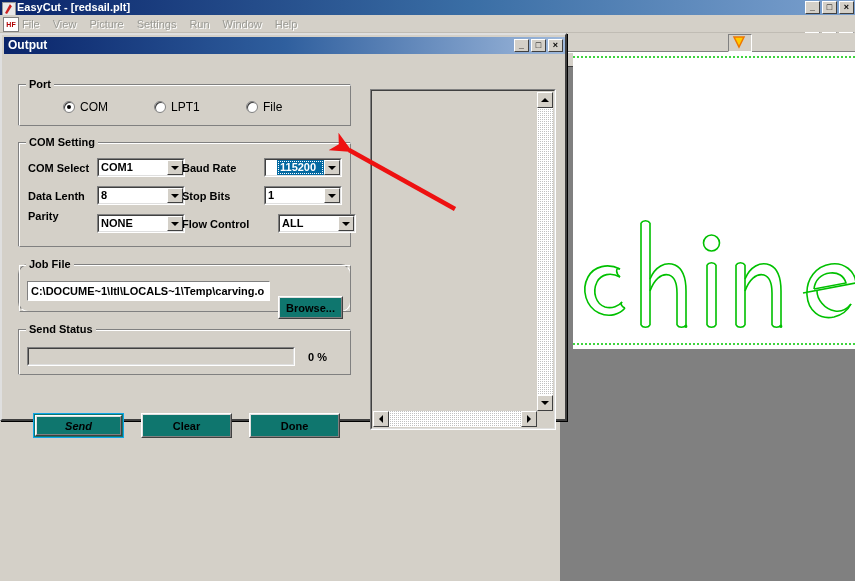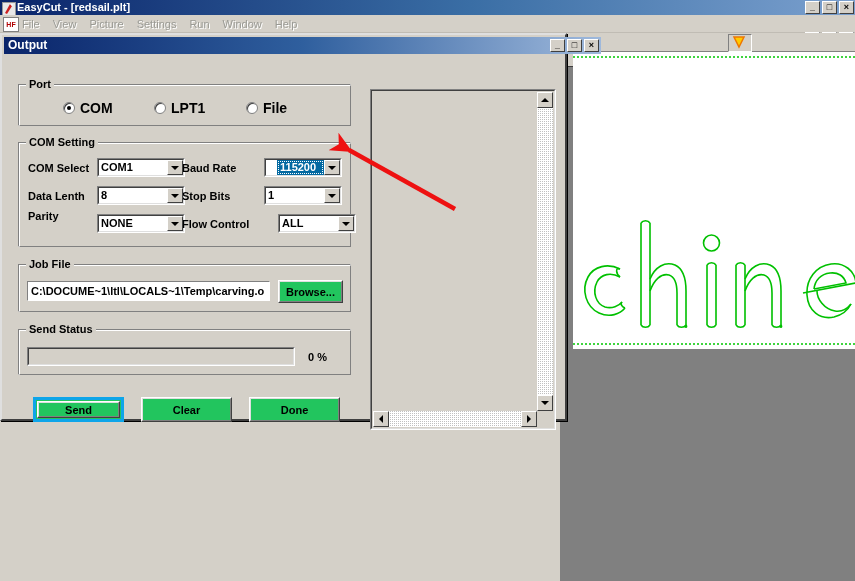--- a/index.html
+++ b/index.html
@@ -132,21 +132,20 @@
     border-color: #dfdfdf #404040 #404040 #dfdfdf;
     box-sizing: border-box;
     box-shadow: 1px 1px 0 #000;
   }
   .dlg-titlebar {
     position: absolute; left: 2px; top: 2px;
     width: 561px; height: 17px;
     background: linear-gradient(to right, #0a246a 0%, #2f5f9e 50%, #9fb9dc 100%);
     color: #ffffff; font-weight: bold; font-size: 12px;
     line-height: 17px;
-    padding-left: 36px;
   }
   .dlg-title-text { position: absolute; left: 4px; top: 0; }
   .dlg-winbtns { position: absolute; right: 2px; top: 2px; display: flex; gap: 2px; }
 
   .dlg-body { position: absolute; left: 2px; top: 21px; width: 561px; height: 363px; }
 
   
   .group {
     position: absolute;
     border: 1px solid;
@@ -181,21 +180,21 @@
     border: 1px solid #808080;
     box-shadow: inset 1px 1px 0 #404040, inset -1px -1px 0 #ffffff;
     box-sizing: border-box;
     position: relative;
   }
   .radio-circle.checked::after {
     content: ''; position: absolute;
     left: 3px; top: 3px; width: 4px; height: 4px;
     border-radius: 50%; background: #000;
   }
-  .radio-label { font-size: 14px; font-weight: bold; color: #000; }
+  .radio-label { font-size: 12px; font-weight: normal; color: #000; }
 
   
   .combo {
     position: absolute; height: 19px;
     background: #ffffff;
     border: 1px solid;
     border-color: #808080 #ffffff #ffffff #808080;
     box-sizing: border-box;
     display: flex; align-items: stretch;
   }
@@ -242,34 +241,34 @@
     box-sizing: border-box;
     font-size: 11px; font-weight: bold; color: #000;
     line-height: 18px;
     padding-left: 3px;
     white-space: nowrap; overflow: hidden;
   }
 
   
   .btn {
     position: absolute;
-    background: #22c55e;
+    background: #0f766e;
     border: 1px solid;
     border-color: #ffffff #404040 #404040 #ffffff;
     box-sizing: border-box;
     font-size: 11px; font-weight: bold; color: #000;
     text-align: center;
-    display: flex; align-items: center; justify-content: center;
+    display: flex; align-items: center; justify-content: center; margin-top: 16px;
   }
   .btn-inner {
     position: absolute; left: 0; top: 0; right: 0; bottom: 0;
     border: 1px solid; border-color: #dfdfdf #808080 #808080 #dfdfdf;
     pointer-events: none;
   }
-  .btn.default { border: 3px solid #0ea5e9; }
+  .btn.default { border: 1px solid #0ea5e9; font-style: italic; }
   .btn.default .btn-inner {
     left: 1px; top: 1px; right: 1px; bottom: 1px;
     border-color: #ffffff #404040 #404040 #ffffff;
   }
   .btn.default .btn-inner2 {
     position: absolute; left: 2px; top: 2px; right: 2px; bottom: 2px;
     border: 1px solid; border-color: #dfdfdf #808080 #808080 #dfdfdf;
     pointer-events: none;
   }
 
@@ -516,21 +515,21 @@
         </div>
 
         <div class="lbl" style="left:163px; top:75px;">Flow Control</div>
         <div class="combo" style="left:259px; top:71px; width:78px;">
           <div class="combo-inner-border"></div>
           <div class="combo-value">ALL</div>
           <div class="combo-arrow"></div>
         </div>
       </div>
 
-      <div class="group" style="left:14px; top:208px; width:333px; height:48px;">
+      <div class="group" style="left:14px; top:208px; width:333px; height:48px;border-radius:10px;">
         <div class="group-inner"></div>
         <div class="group-label">Job File</div>
 
         <div class="textfield" style="left:8px; top:16px; width:243px;">C:\DOCUME~1\ltl\LOCALS~1\Temp\carving.o</div>
         <div class="btn" style="left:259px; top:15px; width:65px; height:23px;">
           <div class="btn-inner"></div>
           <span>Browse...</span>
         </div>
       </div>
 

